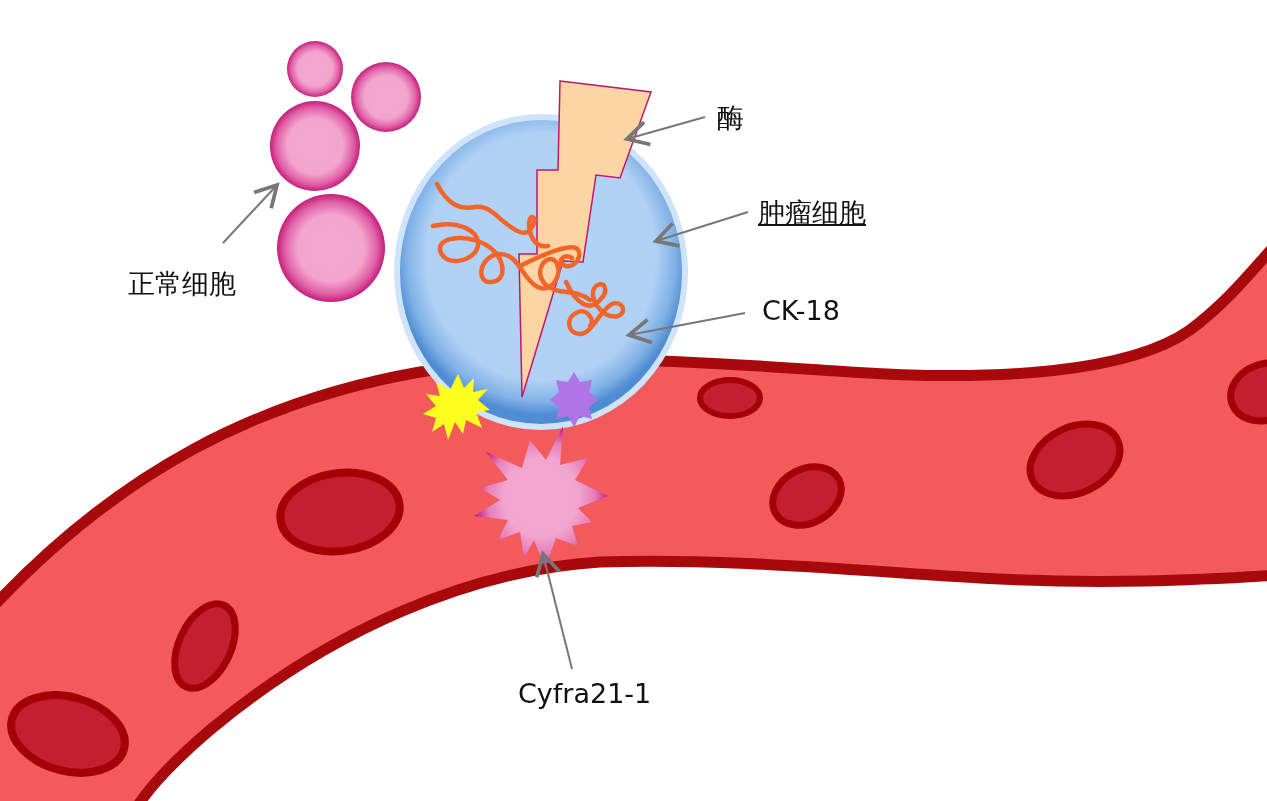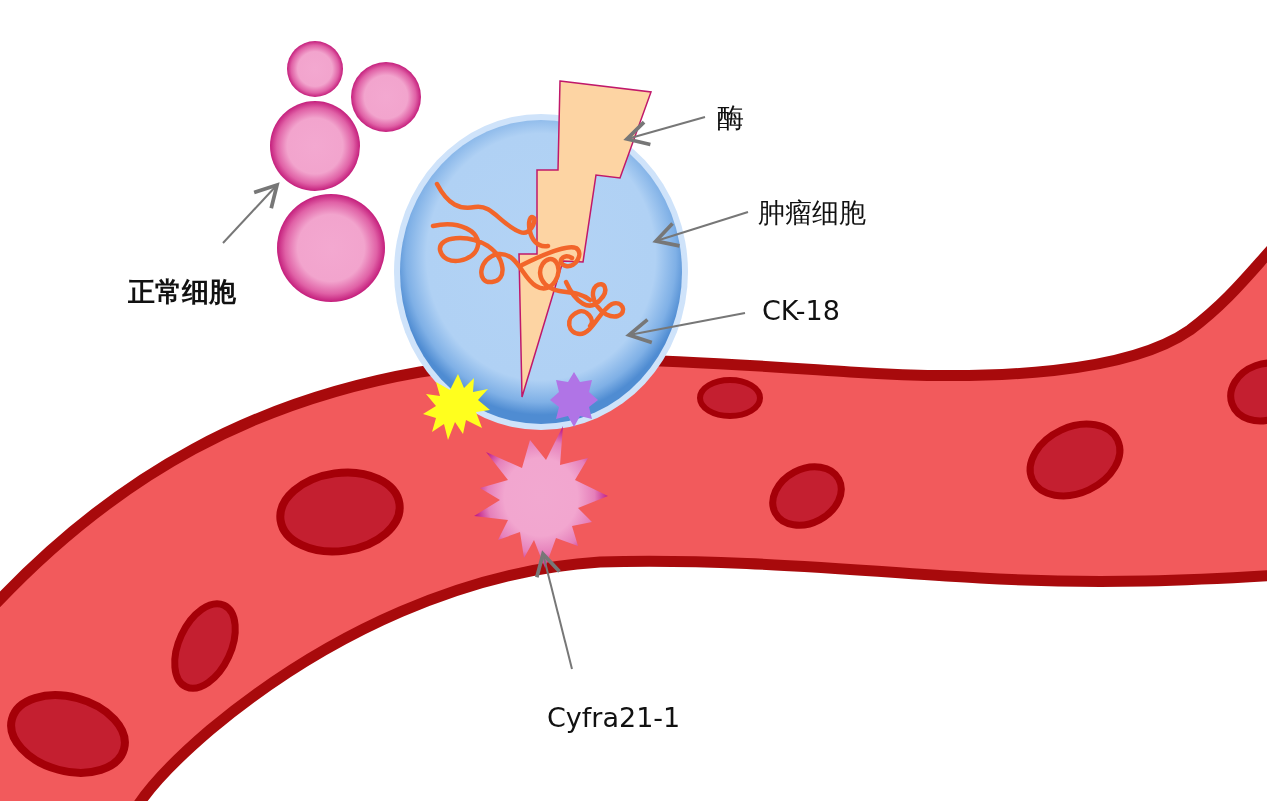--- a/index.html
+++ b/index.html
@@ -7,24 +7,24 @@
   #canvas { position: absolute; left: 0; top: 0; width: 1267px; height: 801px; }
   .label {
     position: absolute;
     font-family: "DejaVu Sans", "Liberation Sans", sans-serif;
     font-size: 27px;
     color: #111111;
     white-space: nowrap;
     line-height: 1;
   }
   .lbl-enzyme { left: 717px; top: 104px; }
-  .lbl-tumor  { left: 758px; top: 199px; }
+  .lbl-tumor  { left: 758px; top: 199px; text-decoration: underline; }
   .lbl-ck19   { left: 762px; top: 297px; }
-  .lbl-normal { left: 128px; top: 278px; font-weight: bold; }
-  .lbl-cyfra  { left: 518px; top: 704px; margin-left: 29px; }
+  .lbl-normal { left: 128px; top: 270px; }
+  .lbl-cyfra  { left: 518px; top: 680px; }
 </style>
 </head>
 <body>
 
 <svg id="canvas" viewBox="0 0 1267 801" xmlns="http://www.w3.org/2000/svg">
   <defs>
     <radialGradient id="normGrad" cx="50%" cy="50%" r="50%">
       <stop offset="0%" stop-color="#f3a8d0"></stop>
       <stop offset="62%" stop-color="#f2a4cd"></stop>
       <stop offset="85%" stop-color="#e061a6"></stop>

